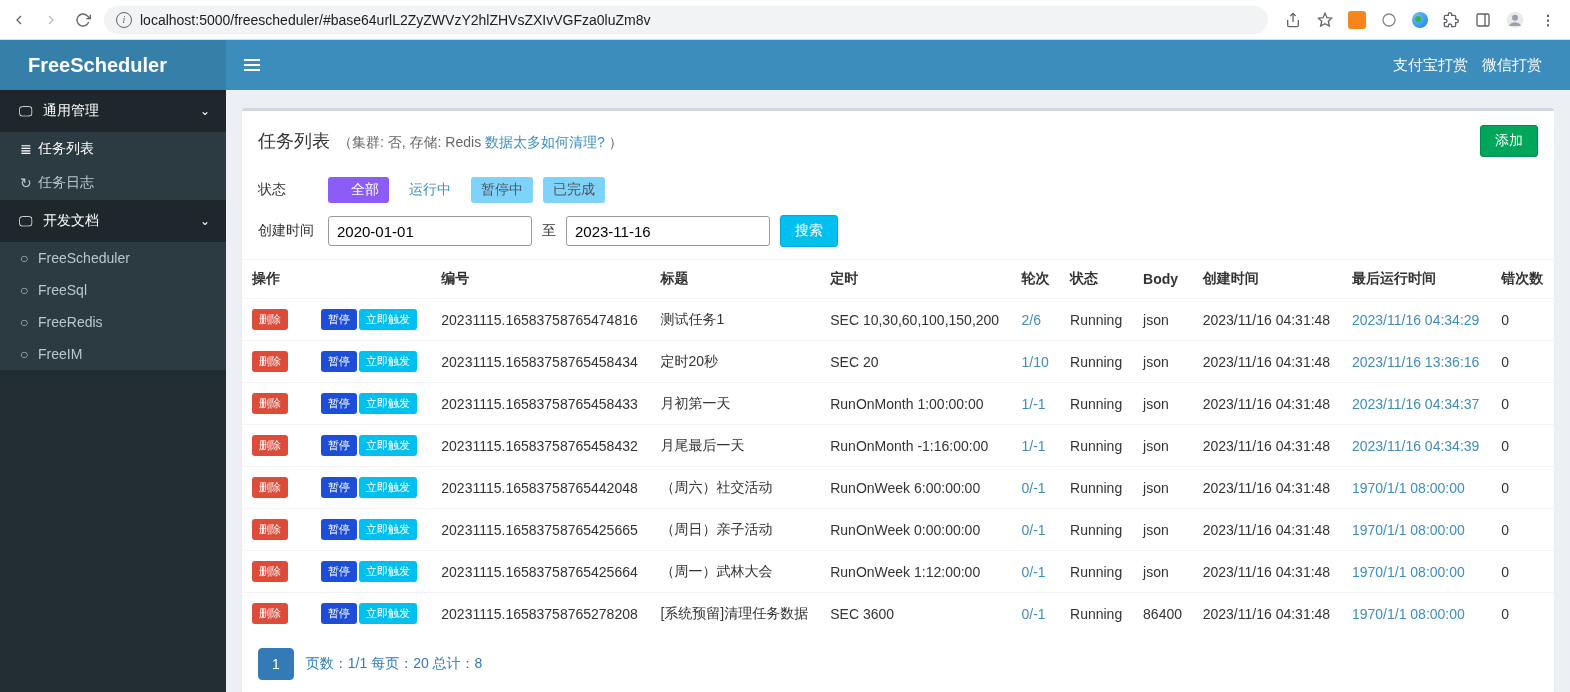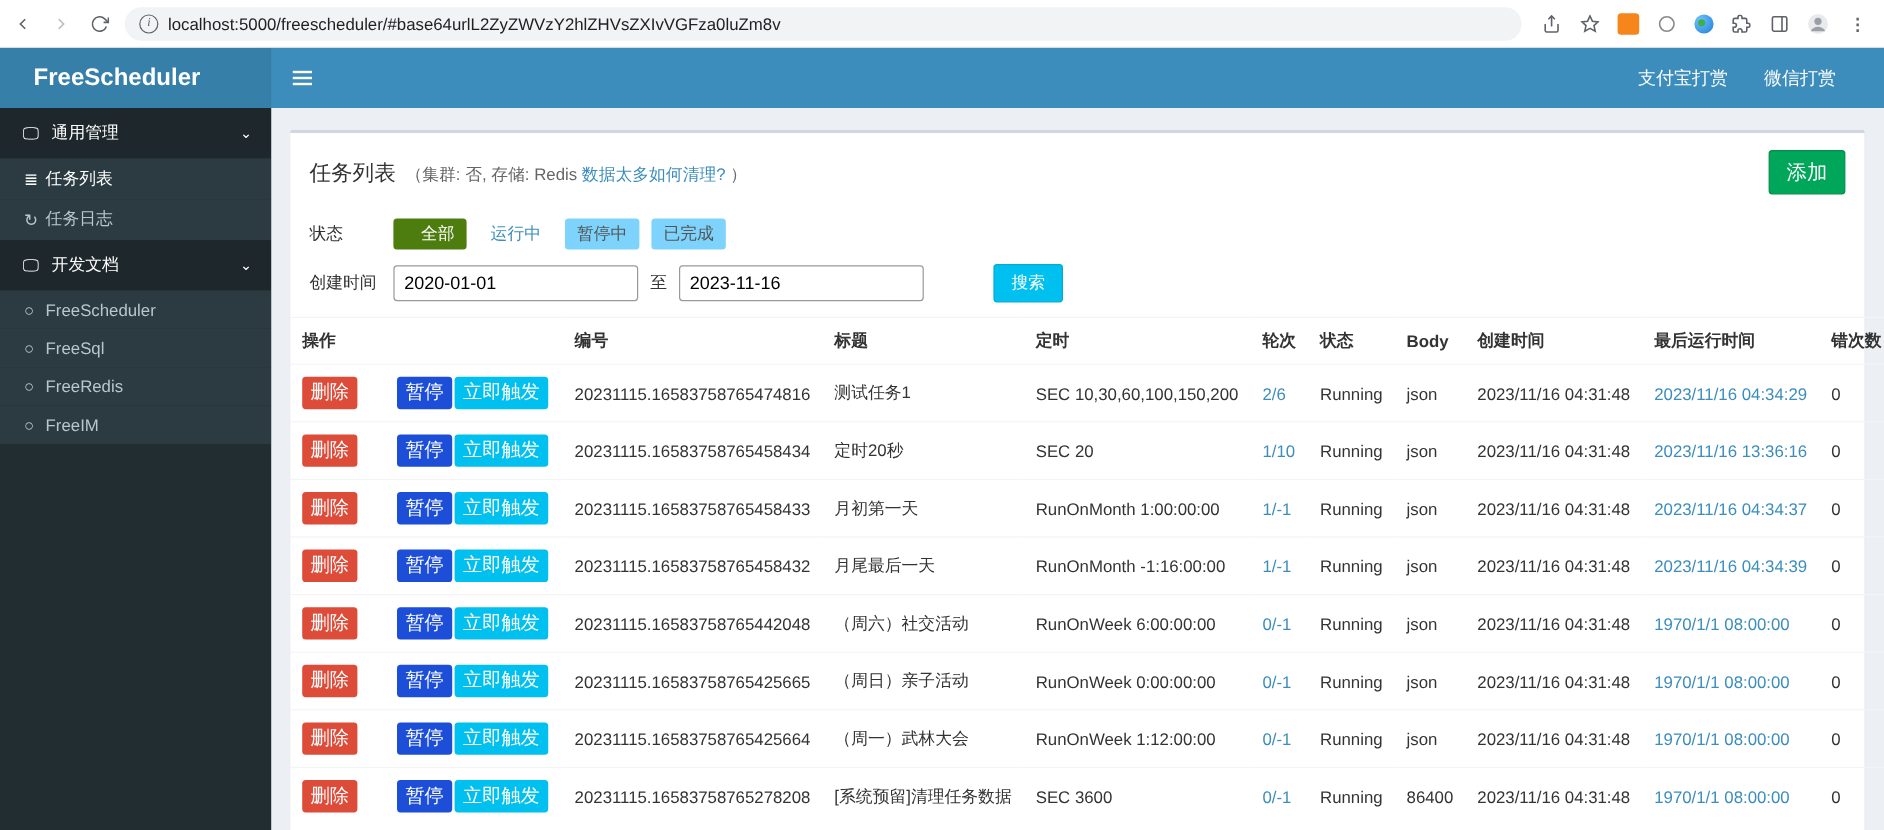--- a/index.html
+++ b/index.html
@@ -19,56 +19,56 @@
 .dots-icon { letter-spacing: -2px; font-weight: bold; }
 
 
 .top-bar { height: 50px; background: #3c8dbc; color: #fff; display: flex; align-items: center; }
 .logo { width: 226px; background: #367fa9; height: 100%; display: flex; align-items: center; padding-left: 28px; font-size: 20px; font-weight: bold; }
 .hamburger { padding: 0 18px; cursor: pointer; }
 .hamburger-lines { width: 16px; height: 2px; background: #fff; position: relative; }
 .hamburger-lines::before, .hamburger-lines::after { content: ""; position: absolute; left: 0; width: 16px; height: 2px; background: #fff; }
 .hamburger-lines::before { top: -5px; }
 .hamburger-lines::after { top: 5px; }
-.top-bar-right { margin-left: auto; display: flex; gap: 30px; padding-right: 40px; font-size: 15px; }
+.top-bar-right { margin-left: auto; display: flex; gap: 14px; padding-right: 28px; font-size: 15px; }
 
 
 .wrapper { display: flex; height: calc(100vh - 90px); }
 .sidebar { width: 226px; background: #222d32; color: #b8c7ce; overflow-y: auto; }
 .content { flex: 1; padding: 6px 16px 16px 16px; overflow-y: auto; }
 
 .sidebar-header { display: flex; align-items: center; justify-content: space-between; padding: 12px 16px; color: #fff; background: #1e282c; border-left: 3px solid transparent; cursor: pointer; }
 .sidebar-header .icon { width: 16px; margin-right: 8px; }
 .sidebar-header .label { flex: 1; }
 .sidebar-item { display: flex; align-items: center; padding: 8px 16px 8px 20px; cursor: pointer; background: #2c3b41; font-size: 14px; }
 .sidebar-item .icon { width: 18px; font-size: 14px; }
 .sidebar-item.active { color: #fff; }
 .chevron { font-size: 12px; }
 
 
 .box { background: #fff; border-top: 3px solid #d2d6de; border-radius: 3px; box-shadow: 0 1px 1px rgba(0,0,0,.1); margin-top: 12px; }
 .box-header { padding: 14px 16px; display: flex; align-items: center; justify-content: space-between; }
 .box-header h3 { font-size: 18px; font-weight: 500; display: flex; align-items: baseline; gap: 8px; }
 .box-header .sub { font-size: 14px; color: #666; font-weight: normal; }
 .box-header .sub a { color: #3c8dbc; text-decoration: none; }
-.btn-add { background: #00a65a; border: 1px solid #008d4c; color: #fff; padding: 6px 14px; border-radius: 3px; cursor: pointer; font-size: 17px; }
+.btn-add { background: #00a65a; border: 1px solid #008d4c; color: #fff; padding: 6px 14px; border-radius: 3px; cursor: pointer; font-size: 14px; }
 
 .filter-row { padding: 6px 16px; display: flex; align-items: center; gap: 10px; font-size: 14px; }
 .filter-label { width: 60px; }
 .filter-btn { padding: 4px 10px; border-radius: 3px; cursor: pointer; color: #3c8dbc; }
-.filter-btn.active { background: #4d7c0f; color: #fff; padding-left: 23px; }
+.filter-btn.active { background: #8b5cf6; color: #fff; padding-left: 23px; }
 .filter-btn.muted { background: #7dd3fc; color: #555; }
 .date-input { border: 1px solid #999; border-radius: 3px; padding: 3px 8px; width: 204px; height: 30px; font-size: 15px; }
-.btn-search { background: #00c0ef; border: 1px solid #00acd6; color: #fff; padding: 6px 14px; border-radius: 3px; cursor: pointer; font-size: 14px; margin-left: 48px; }
+.btn-search { background: #00c0ef; border: 1px solid #00acd6; color: #fff; padding: 6px 14px; border-radius: 3px; cursor: pointer; font-size: 14px; }
 
 
 table { width: 100%; border-collapse: collapse; margin-top: 6px; }
 th, td { padding: 10px 10px; text-align: left; border-top: 1px solid #f4f4f4; font-size: 14px; white-space: nowrap; }
 th { font-weight: 700; }
-.btn-sm { padding: 3px 7px; font-size: 16px; border-radius: 3px; color: #fff; cursor: pointer; border: none; margin-right: 2px; }
+.btn-sm { padding: 3px 7px; font-size: 11px; border-radius: 3px; color: #fff; cursor: pointer; border: none; margin-right: 2px; }
 .btn-danger { background: #dd4b39; }
 .btn-warning { background: #1d4ed8; margin-left: 31px; }
 .btn-info { background: #00c0ef; }
 .link { color: #3c8dbc; cursor: pointer; }
 
 
 .pagination { padding: 14px 16px; display: flex; align-items: center; gap: 12px; }
 .page-btn { background: #337ab7; color: #fff; border: 1px solid #337ab7; padding: 7px 13px; border-radius: 4px; cursor: pointer; }
 .page-info { color: #337ab7; }
 </style>

